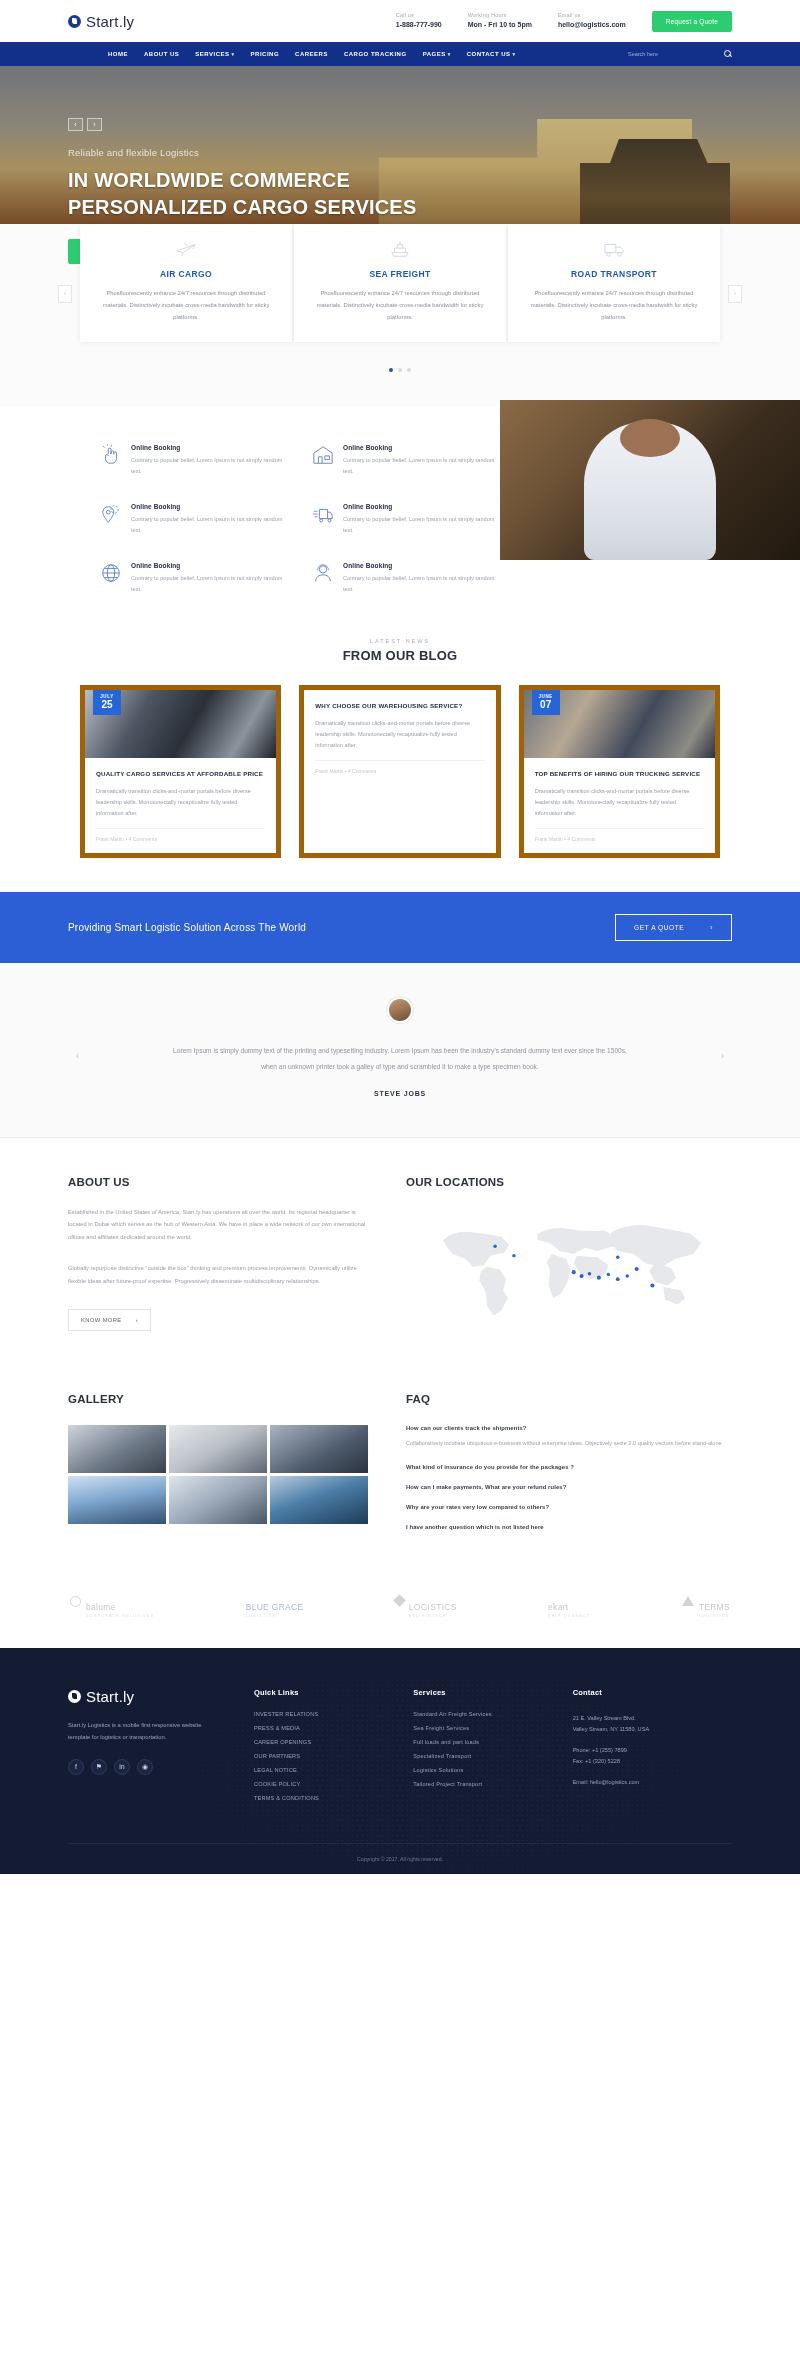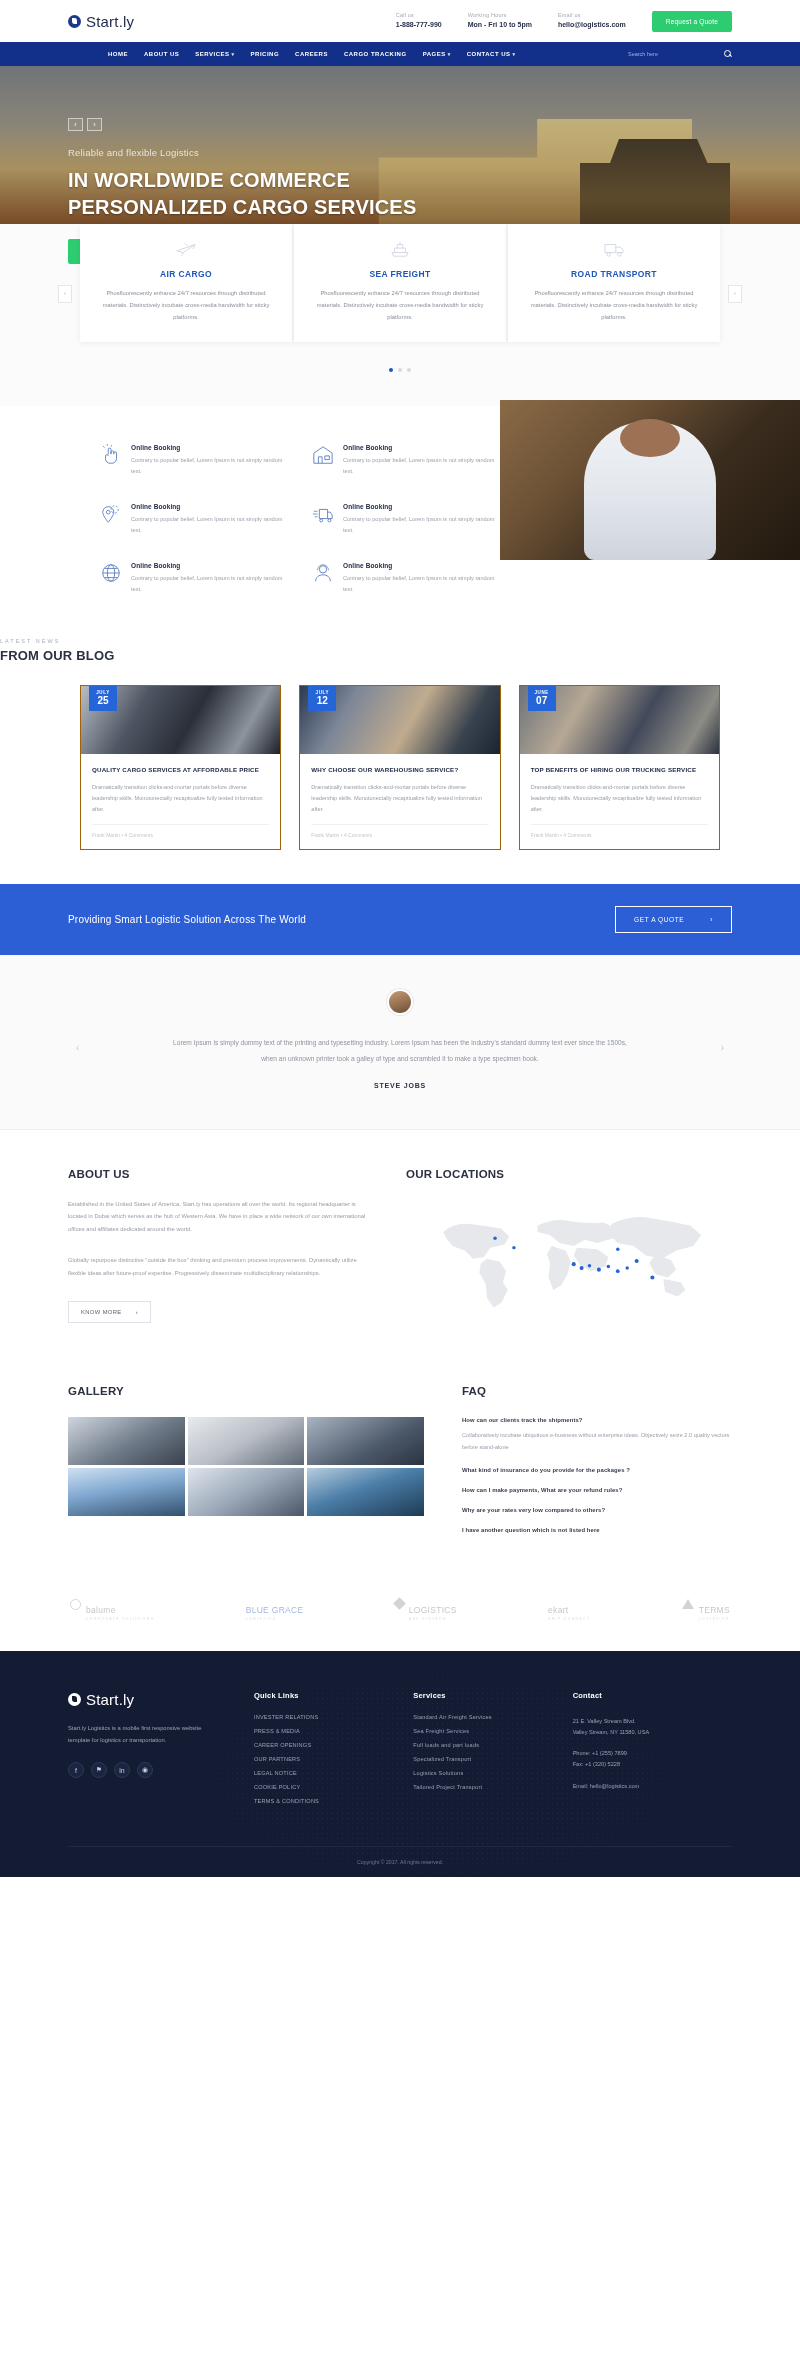--- a/index.html
+++ b/index.html
@@ -74,25 +74,25 @@
   .feat h4 { font-size:6.5px; color:#222b45; margin-bottom:4px; letter-spacing:.1px;}
   .feat p { font-size:5.6px; color:#9aa0aa; line-height:2; }
   .feat-img { flex:1; height:160px; margin-top:-28px;
      background:linear-gradient(135deg,#8a6a46 0%,#6d5236 30%,#3b2d1e 60%,#22190f 100%); position:relative; overflow:hidden;}
   .feat-img:before { content:""; position:absolute; left:28%; top:14%; width:44%; height:86%; border-radius:45% 45% 8% 8%;
      background:linear-gradient(180deg,#f0f2f5 0%,#e2e6ec 55%, #cfd4dc 100%); }
   .feat-img:after { content:""; position:absolute; left:40%; top:12%; width:20%; height:24%; border-radius:50%;
      background:#9d7254; }
 
   
-  .sec-head { padding: 42px 0 0; }
+  .sec-head { text-align:center; padding: 42px 0 0; }
   .sec-kicker { font-size:5.5px; color:#a9aeb8; letter-spacing:2px; }
   .sec-title { font-size:13px; color:#2b3141; font-weight:bold; margin-top:4px; letter-spacing:.2px;}
   .blog-row { display:flex; gap:18px; padding: 22px 80px 0; }
-  .blog-card { flex:1; background:#fff; border:1px solid #a16207; }
+  .blog-card { flex:1; background:#fff; border:5px solid #a16207; }
   .blog-thumb { height:68px; position:relative; overflow:hidden; }
   .bt1 { background:linear-gradient(120deg,#b9bec6 0%, #4e5663 30%, #2a2f38 55%, #8d949e 80%, #1d2128 100%); }
   .bt2 { background:linear-gradient(120deg,#2b3a52 0%, #7d8798 25%, #c0ab8e 55%, #39434f 80%, #1b2330 100%); }
   .bt3 { background:linear-gradient(120deg,#6c737c 0%, #b6a894 30%, #41495a 60%, #8d8c85 85%, #2c3340 100%);text-decoration:underline; }
   .blog-date { position:absolute; left:8px; top:0; width:28px; background:#2565d8; color:#fff; text-align:center; padding:4px 0 5px; }
   .blog-date .m { font-size:4.5px; letter-spacing:.6px; font-weight:bold; }
   .blog-date .d { font-size:10px; font-weight:bold; line-height:1.1; }
   .blog-body { padding:10px 11px 11px; }
   .blog-title { font-size:6.2px; color:#222b45; font-weight:bold; line-height:1.8; letter-spacing:.2px; }
   .blog-text { font-size:5.6px; color:#979da7; line-height:2; margin-top:7px; }
@@ -118,21 +118,21 @@
   .blk-title { font-size:11.5px; color:#2b3141; font-weight:bold; letter-spacing:.2px; }
   .about-p { font-size:5.8px; color:#969ca6; line-height:2.2; margin-top:18px; }
   .know-btn { margin-top:22px; background:#fff; border:1px solid #dfe2e8; color:#5b6170; font-size:5.8px; padding:7px 12px; display:inline-flex; gap:14px; align-items:center; cursor:pointer; letter-spacing:.4px;}
   .map-col { flex:1; }
   .map-wrap { position:relative; margin-top:22px; height:118px; }
   .map-svg { width:100%; height:100%; }
   .map-dot { fill:#2565d8; }
 
   
   .gal-sec { display:flex; padding: 18px 68px 44px; gap:38px; }
-  .gal-col { width:356px; }
+  .gal-col { width:300px; }
   .gal-grid { display:grid; grid-template-columns:repeat(3,1fr); gap:3px; margin-top:20px; }
   .gal-cell { height:48px; }
   .g1{background:linear-gradient(150deg,#cfd6df,#6f7a88 55%,#39414d);}
   .g2{background:linear-gradient(150deg,#e7eaee,#b9bec6 50%,#5d6773);}
   .g3{background:linear-gradient(150deg,#aab4c2,#4d5a6b 60%,#2a3340);}
   .g4{background:linear-gradient(170deg,#cfe1f2,#7fa7cf 45%,#33506e);}
   .g5{background:linear-gradient(150deg,#dfe5ec,#9aa8b8 50%,#4b5766);}
   .g6{background:linear-gradient(160deg,#b8ccdf,#4b7ea8 45%,#1e3b54);}
   .faq-col { flex:1; }
   .faq-list { margin-top:20px; }
@@ -411,26 +411,20 @@
             <div class="d">25</div>
           </div>
         </div>
         <div class="blog-body">
           <div class="blog-title">QUALITY CARGO SERVICES AT AFFORDABLE PRICE</div>
           <div class="blog-text">Dramatically transition clicks-and-mortar portals before diverse leadership skills. Monotonectally recaptiualize fully tested information after.</div>
           <div class="blog-meta">Frank Martin  •  4 Comments</div>
         </div>
       </div>
       <div class="blog-card">
-        <div class="blog-thumb bt2">
-          <div class="blog-date">
-            <div class="m">JULY</div>
-            <div class="d">12</div>
-          </div>
-        </div>
         <div class="blog-body">
           <div class="blog-title">WHY CHOOSE OUR WAREHOUSING SERVICE?</div>
           <div class="blog-text">Dramatically transition clicks-and-mortar portals before diverse leadership skills. Monotonectally recaptiualize fully tested information after.</div>
           <div class="blog-meta">Frank Martin  •  4 Comments</div>
         </div>
       </div>
       <div class="blog-card">
         <div class="blog-thumb bt3">
           <div class="blog-date">
             <div class="m">JUNE</div>

